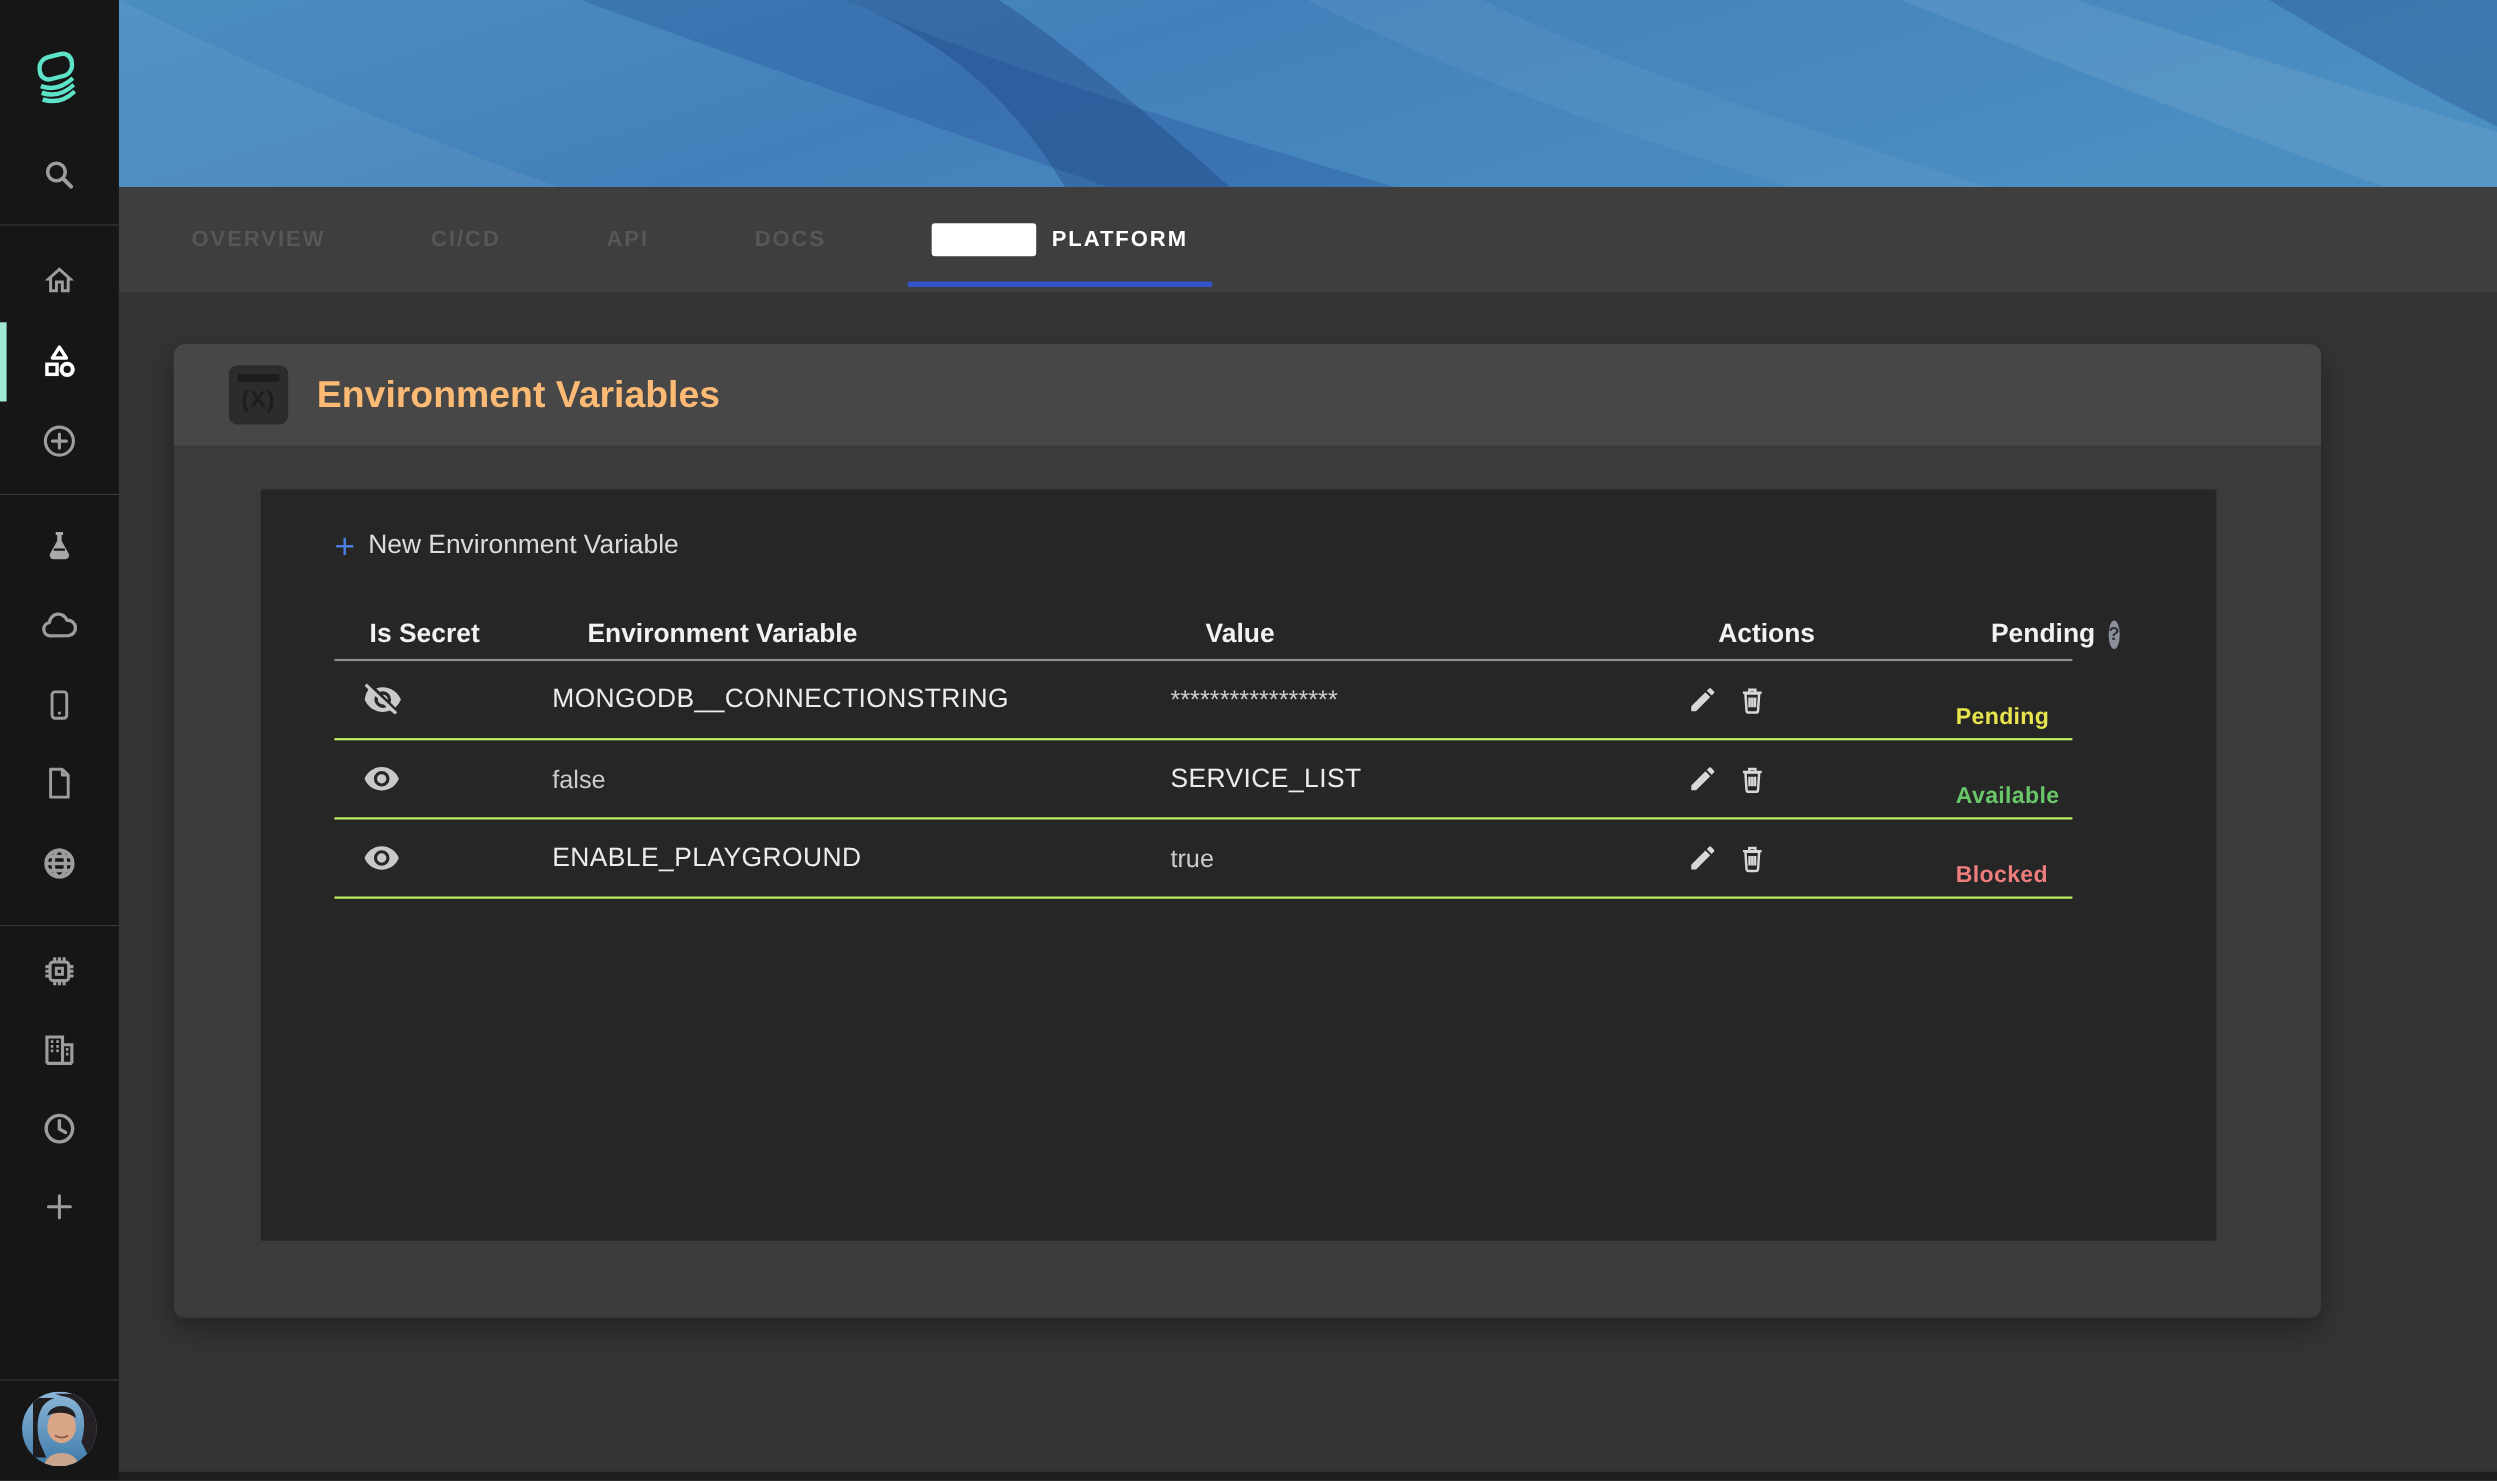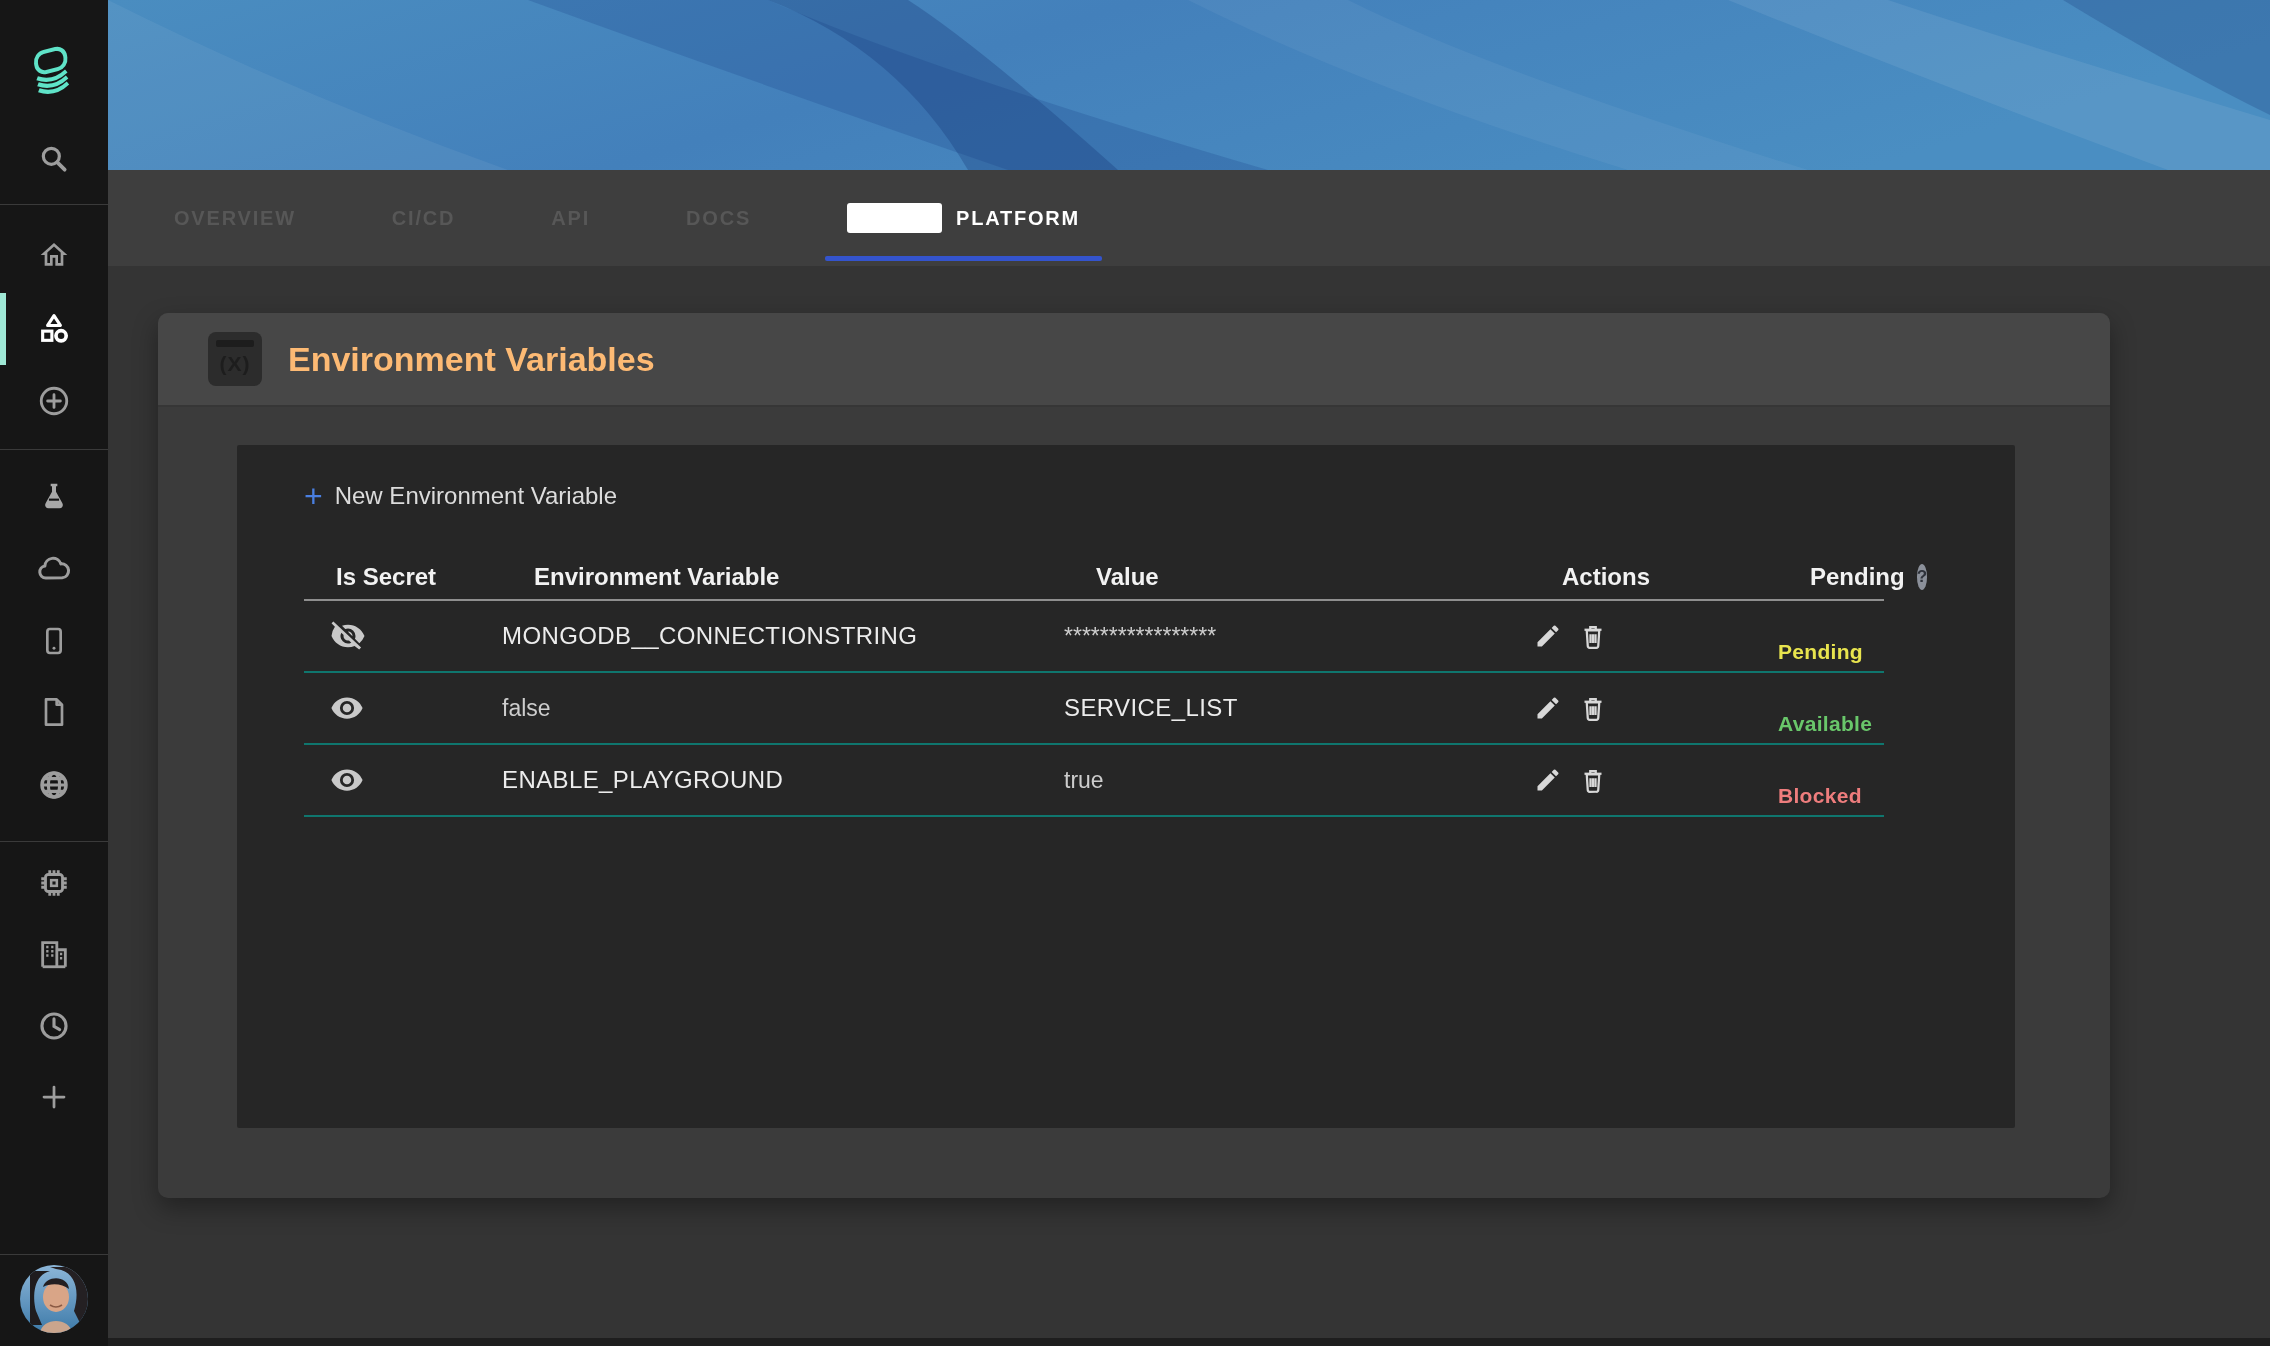--- a/index.html
+++ b/index.html
@@ -105,21 +105,21 @@
   .new-link .label { color:#dcdcdc; font-size:24px; }
 
   .env-table { position:absolute; left:67px; top:110px; width:1580px; }
   .t-row {
     display:grid;
     grid-template-columns:198px 562px 466px 248px 106px;
     align-items:center;
   }
   .t-head { height:46px; border-bottom:2px solid #8f8f8f; }
   .t-head .cell { font-size:24px; font-weight:bold; color:#f2f2f2;margin-left:32px; }
-  .t-body-row { height:72px; border-bottom:2px solid #0f766e; }
+  .t-body-row { height:72px; border-bottom:2px solid #bef264; }
   .cell { display:flex; align-items:center; }
   .cell-secret { padding-left:26px; }
   .cell-name { font-size:24px; color:#ececec; letter-spacing:0.4px; }
   .cell-value { font-size:23px; color:#cdcdcd; }
   .cell-actions { gap:16px; padding-left:4px; }
   .cell-status { font-size:21px; font-weight:bold; letter-spacing:0.3px;margin-top:31px; }
   .help-badge {
     width:26px; height:26px; border-radius:50%; background:#8b909a;
     color:#2e323a; font-size:17px; font-weight:bold;
     display:inline-flex; align-items:center; justify-content:center;

